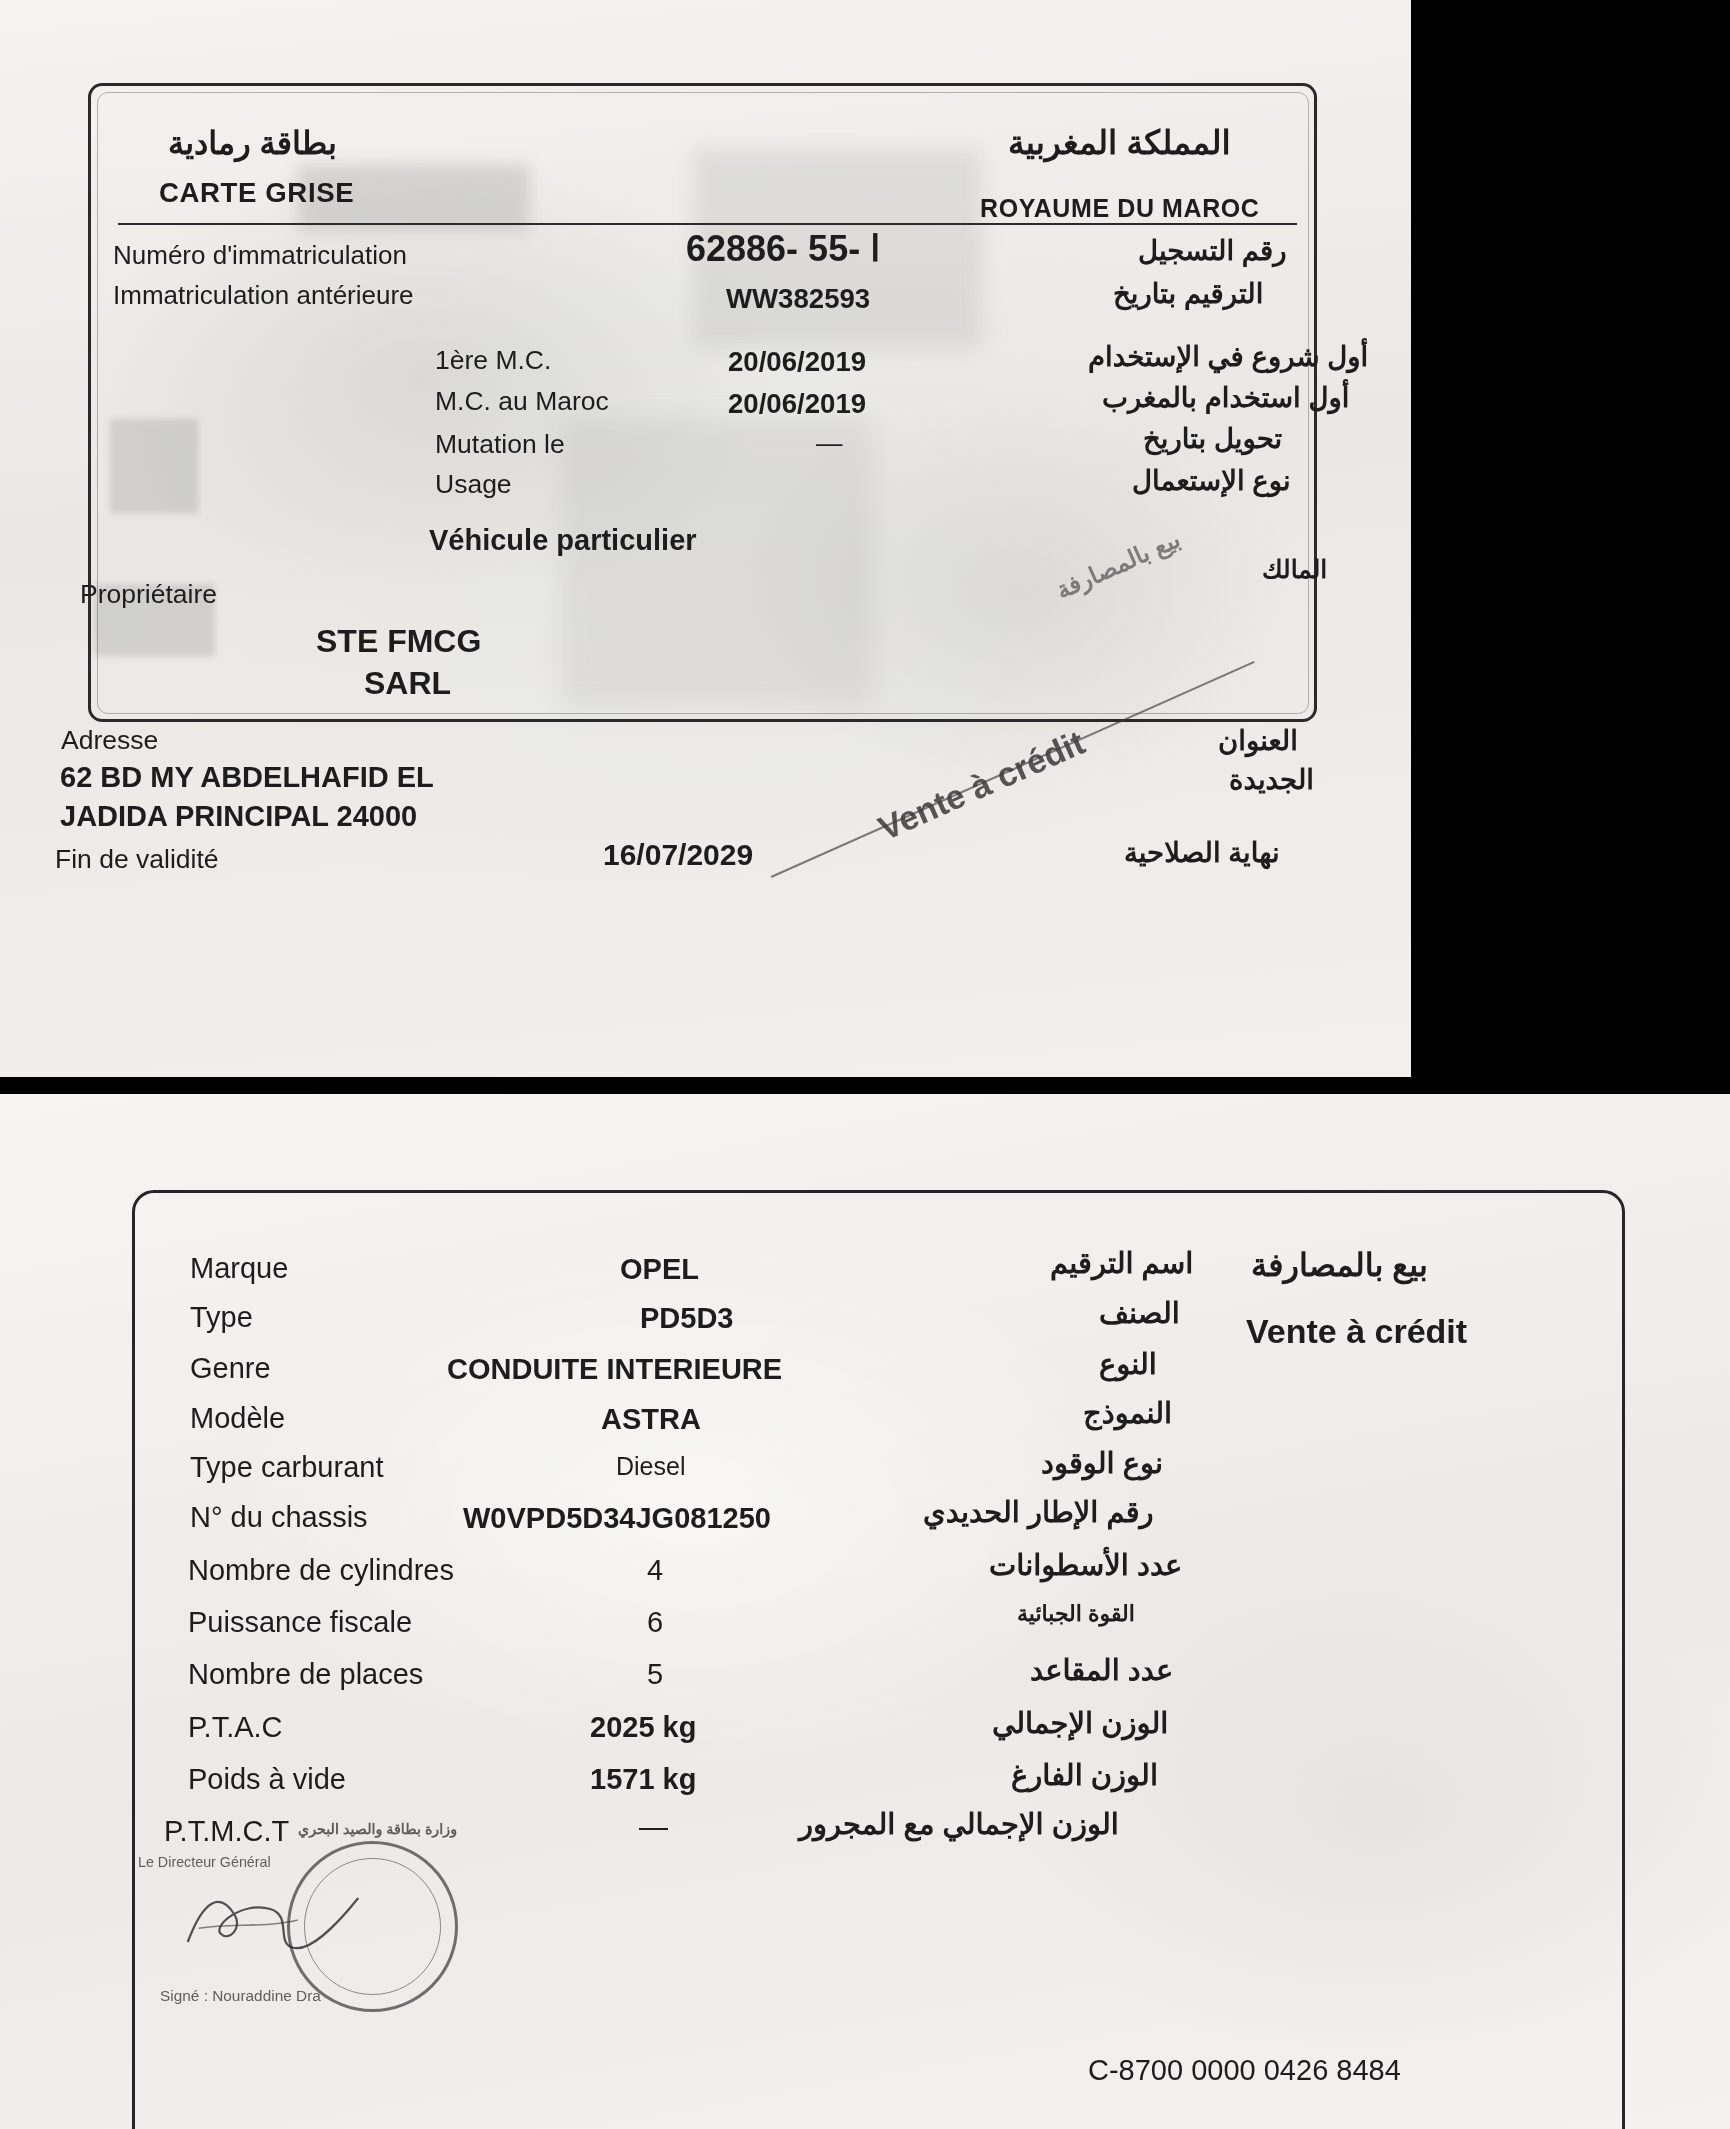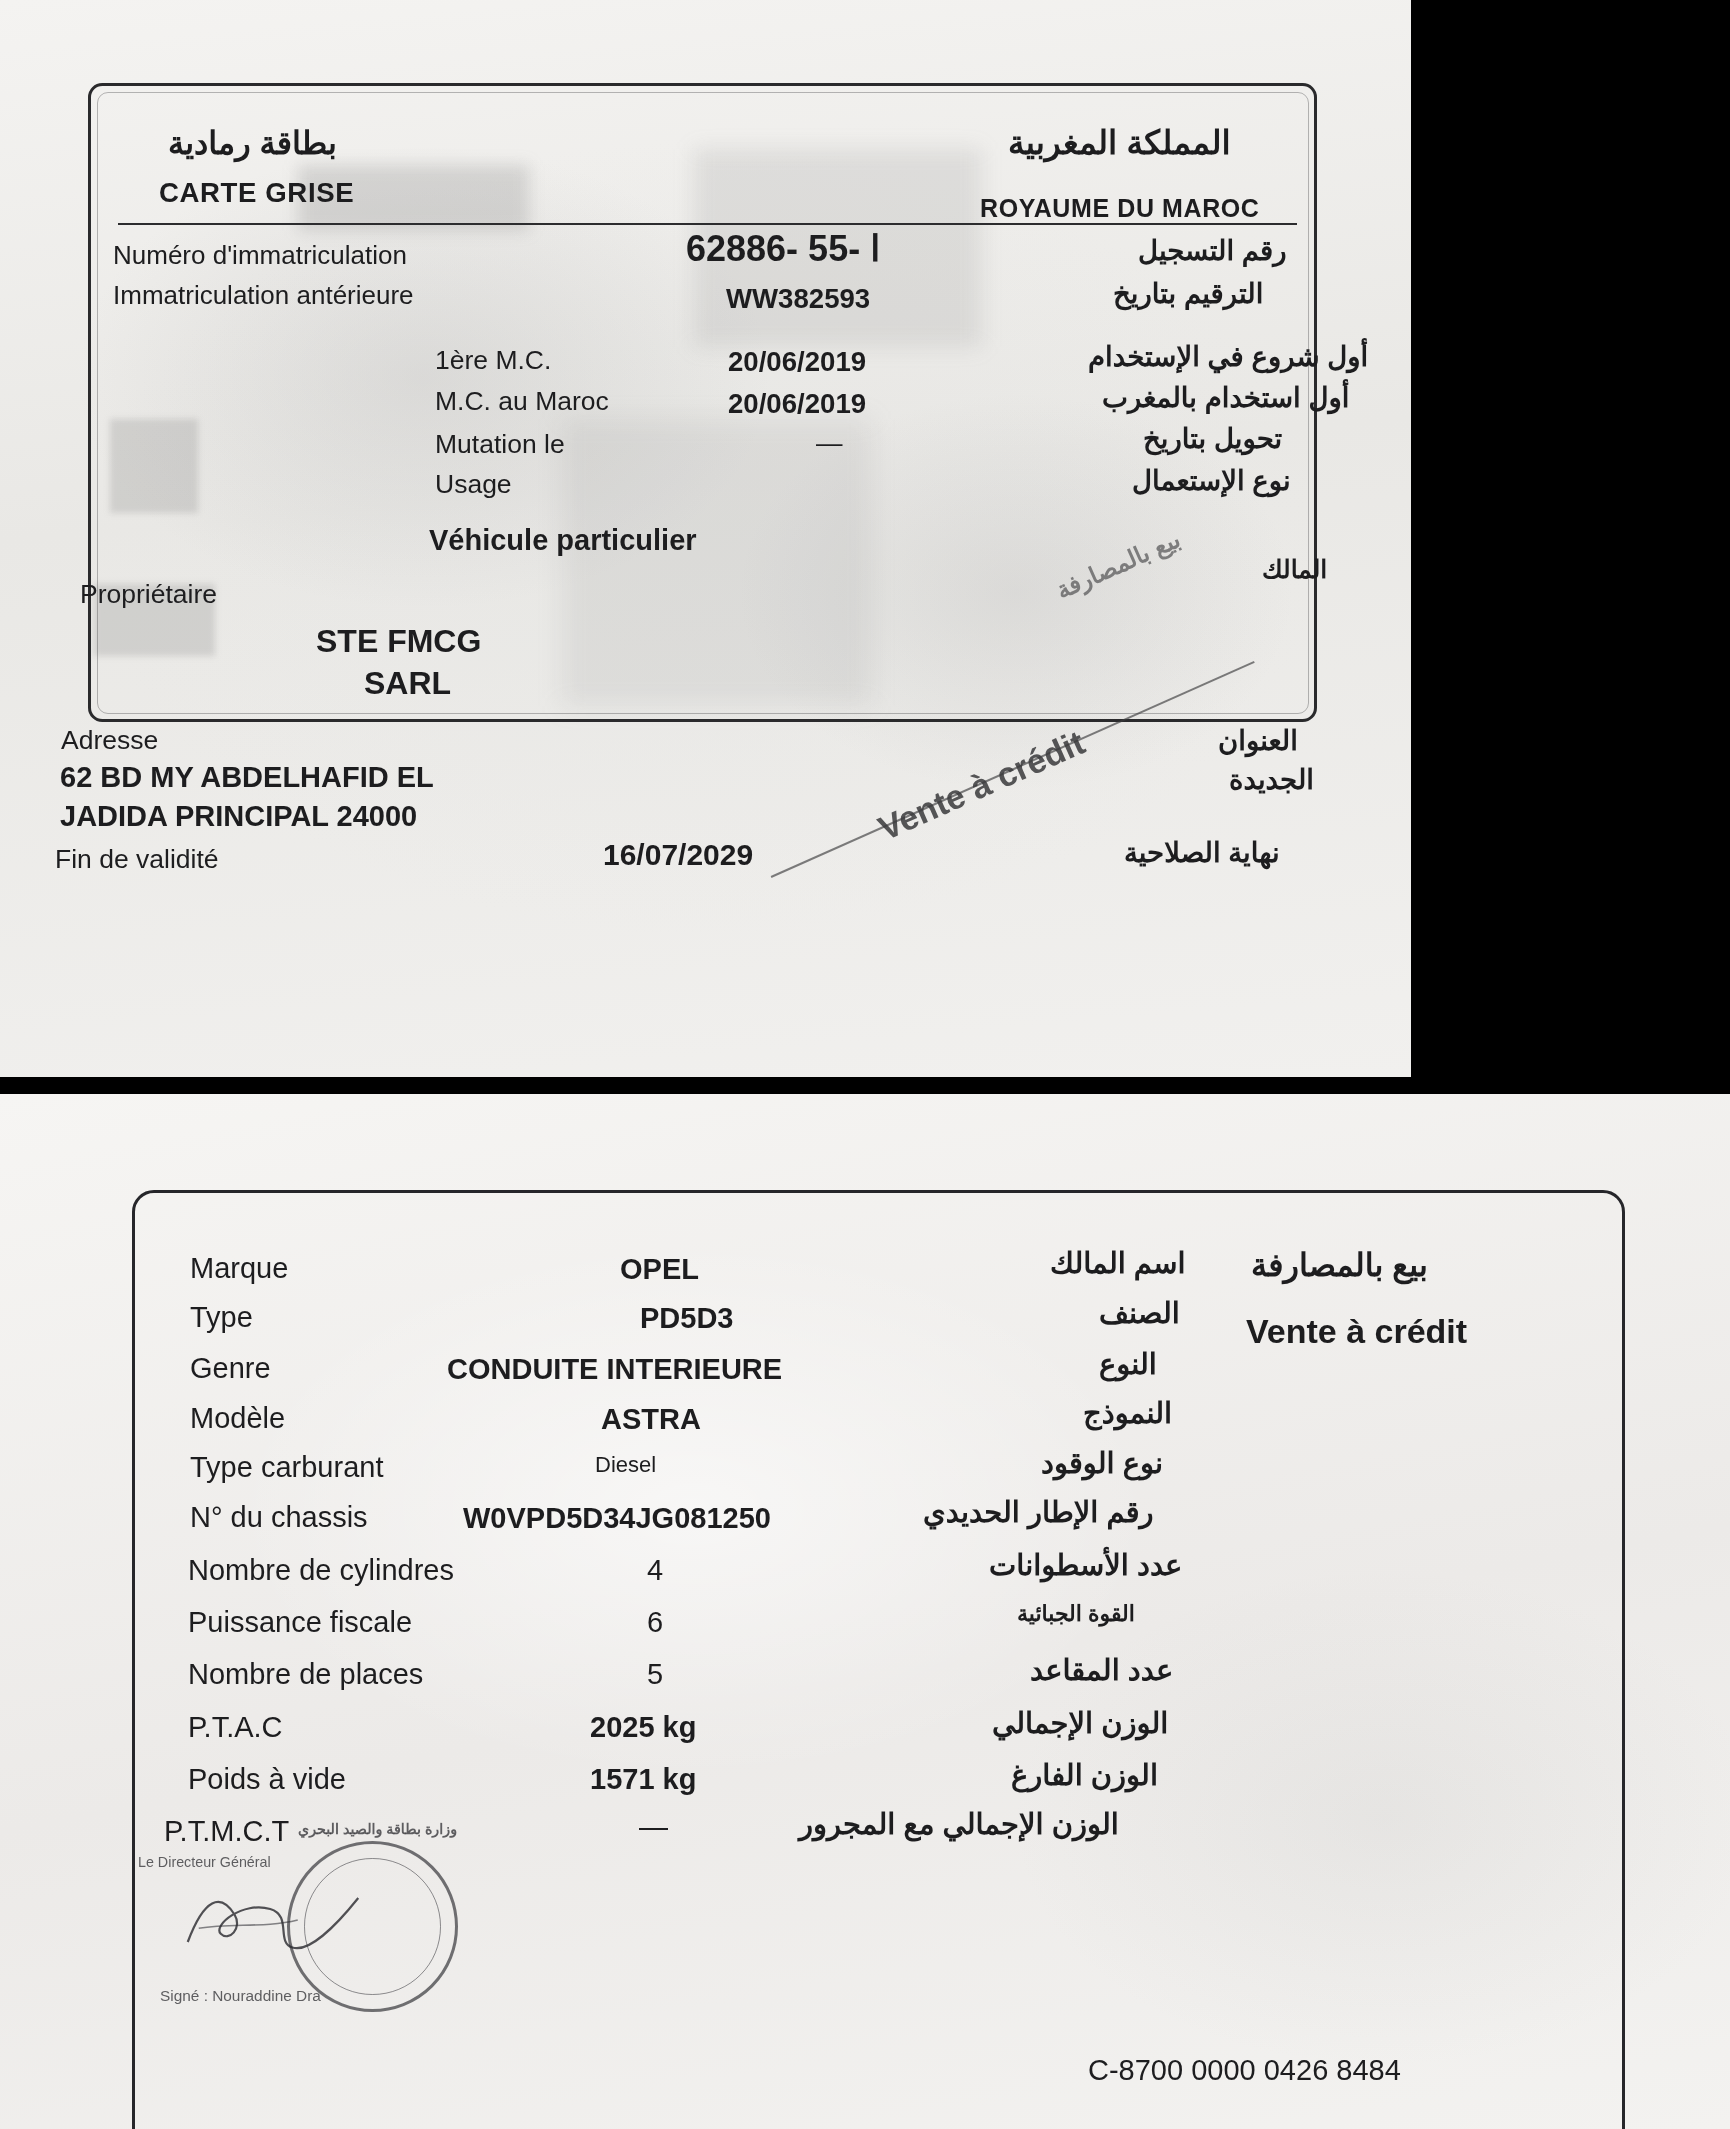--- a/index.html
+++ b/index.html
@@ -240,36 +240,36 @@
 <div class="black-right"></div>
 <div class="black-mid"></div>
 
 <div class="scan-bottom">
   <div class="paper-noise"></div>
 
   <div class="card-bottom"></div>
 
   <div class="t" style="left:190px; top:160px; font-size:29px;">Marque</div>
   <div class="t bold" style="left:620px; top:161px; font-size:29px;">OPEL</div>
-  <div class="t ar" style="left:1050px; top:155px; font-size:29px;">اسم المالك</div>
+  <div class="t ar" style="left:1050px; top:155px; font-size:29px;">اسم الترقيم</div>
 
   <div class="t" style="left:190px; top:209px; font-size:29px;">Type</div>
   <div class="t bold" style="left:640px; top:210px; font-size:29px;">PD5D3</div>
   <div class="t ar" style="left:1099px; top:205px; font-size:29px;">الصنف</div>
 
   <div class="t" style="left:190px; top:260px; font-size:29px;">Genre</div>
   <div class="t bold" style="left:447px; top:261px; font-size:29px;">CONDUITE INTERIEURE</div>
   <div class="t ar" style="left:1099px; top:256px; font-size:29px;">النوع</div>
 
   <div class="t" style="left:190px; top:310px; font-size:29px;">Modèle</div>
   <div class="t bold" style="left:601px; top:311px; font-size:29px;">ASTRA</div>
   <div class="t ar" style="left:1083px; top:305px; font-size:29px;">النموذج</div>
 
   <div class="t" style="left:190px; top:359px; font-size:29px;">Type carburant</div>
-  <div class="t" style="left:595px; top:360px; font-size:22px;">Diesel</div>
+  <div class="t" style="left:616px; top:360px; font-size:25px;">Diesel</div>
   <div class="t ar" style="left:1041px; top:355px; font-size:29px;">نوع الوقود</div>
 
   <div class="t" style="left:190px; top:409px; font-size:29px;">N° du chassis</div>
   <div class="t bold" style="left:463px; top:410px; font-size:29px;">W0VPD5D34JG081250</div>
   <div class="t ar" style="left:923px; top:404px; font-size:29px;">رقم الإطار الحديدي</div>
 
   <div class="t" style="left:188px; top:462px; font-size:29px;">Nombre de cylindres</div>
   <div class="t" style="left:647px; top:462px; font-size:29px;">4</div>
   <div class="t ar" style="left:989px; top:457px; font-size:29px;">عدد الأسطوانات</div>
 

